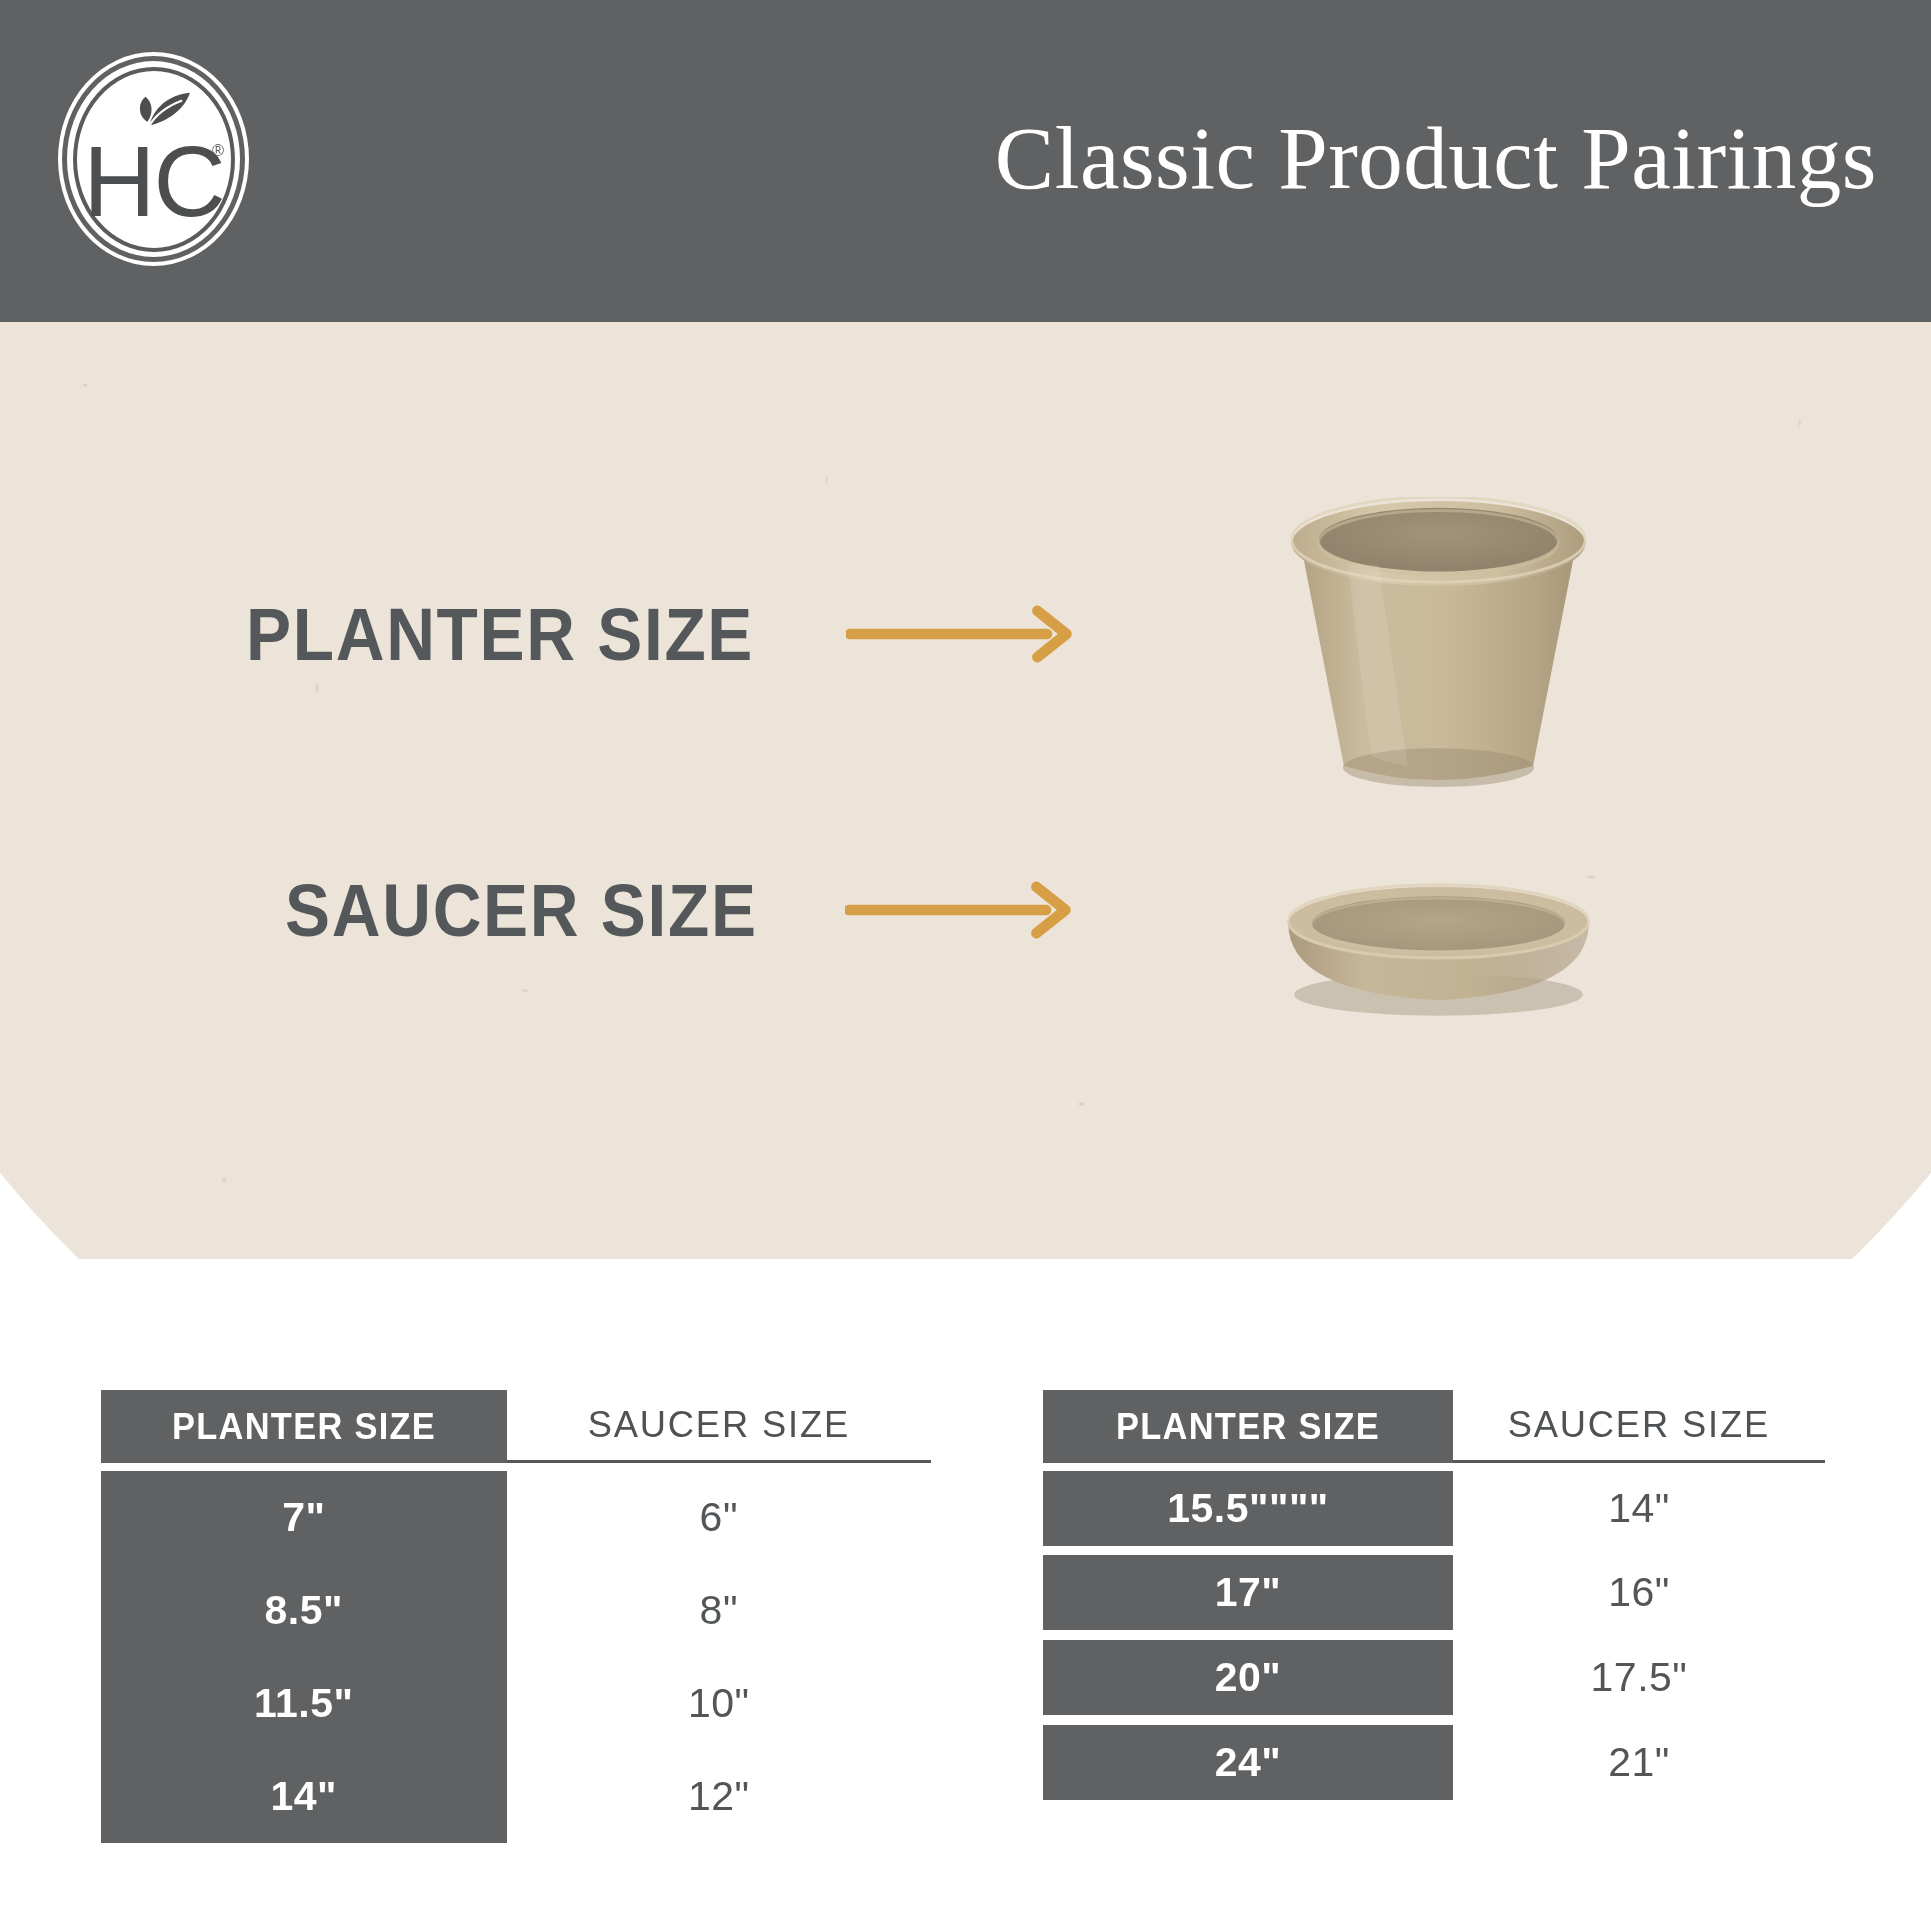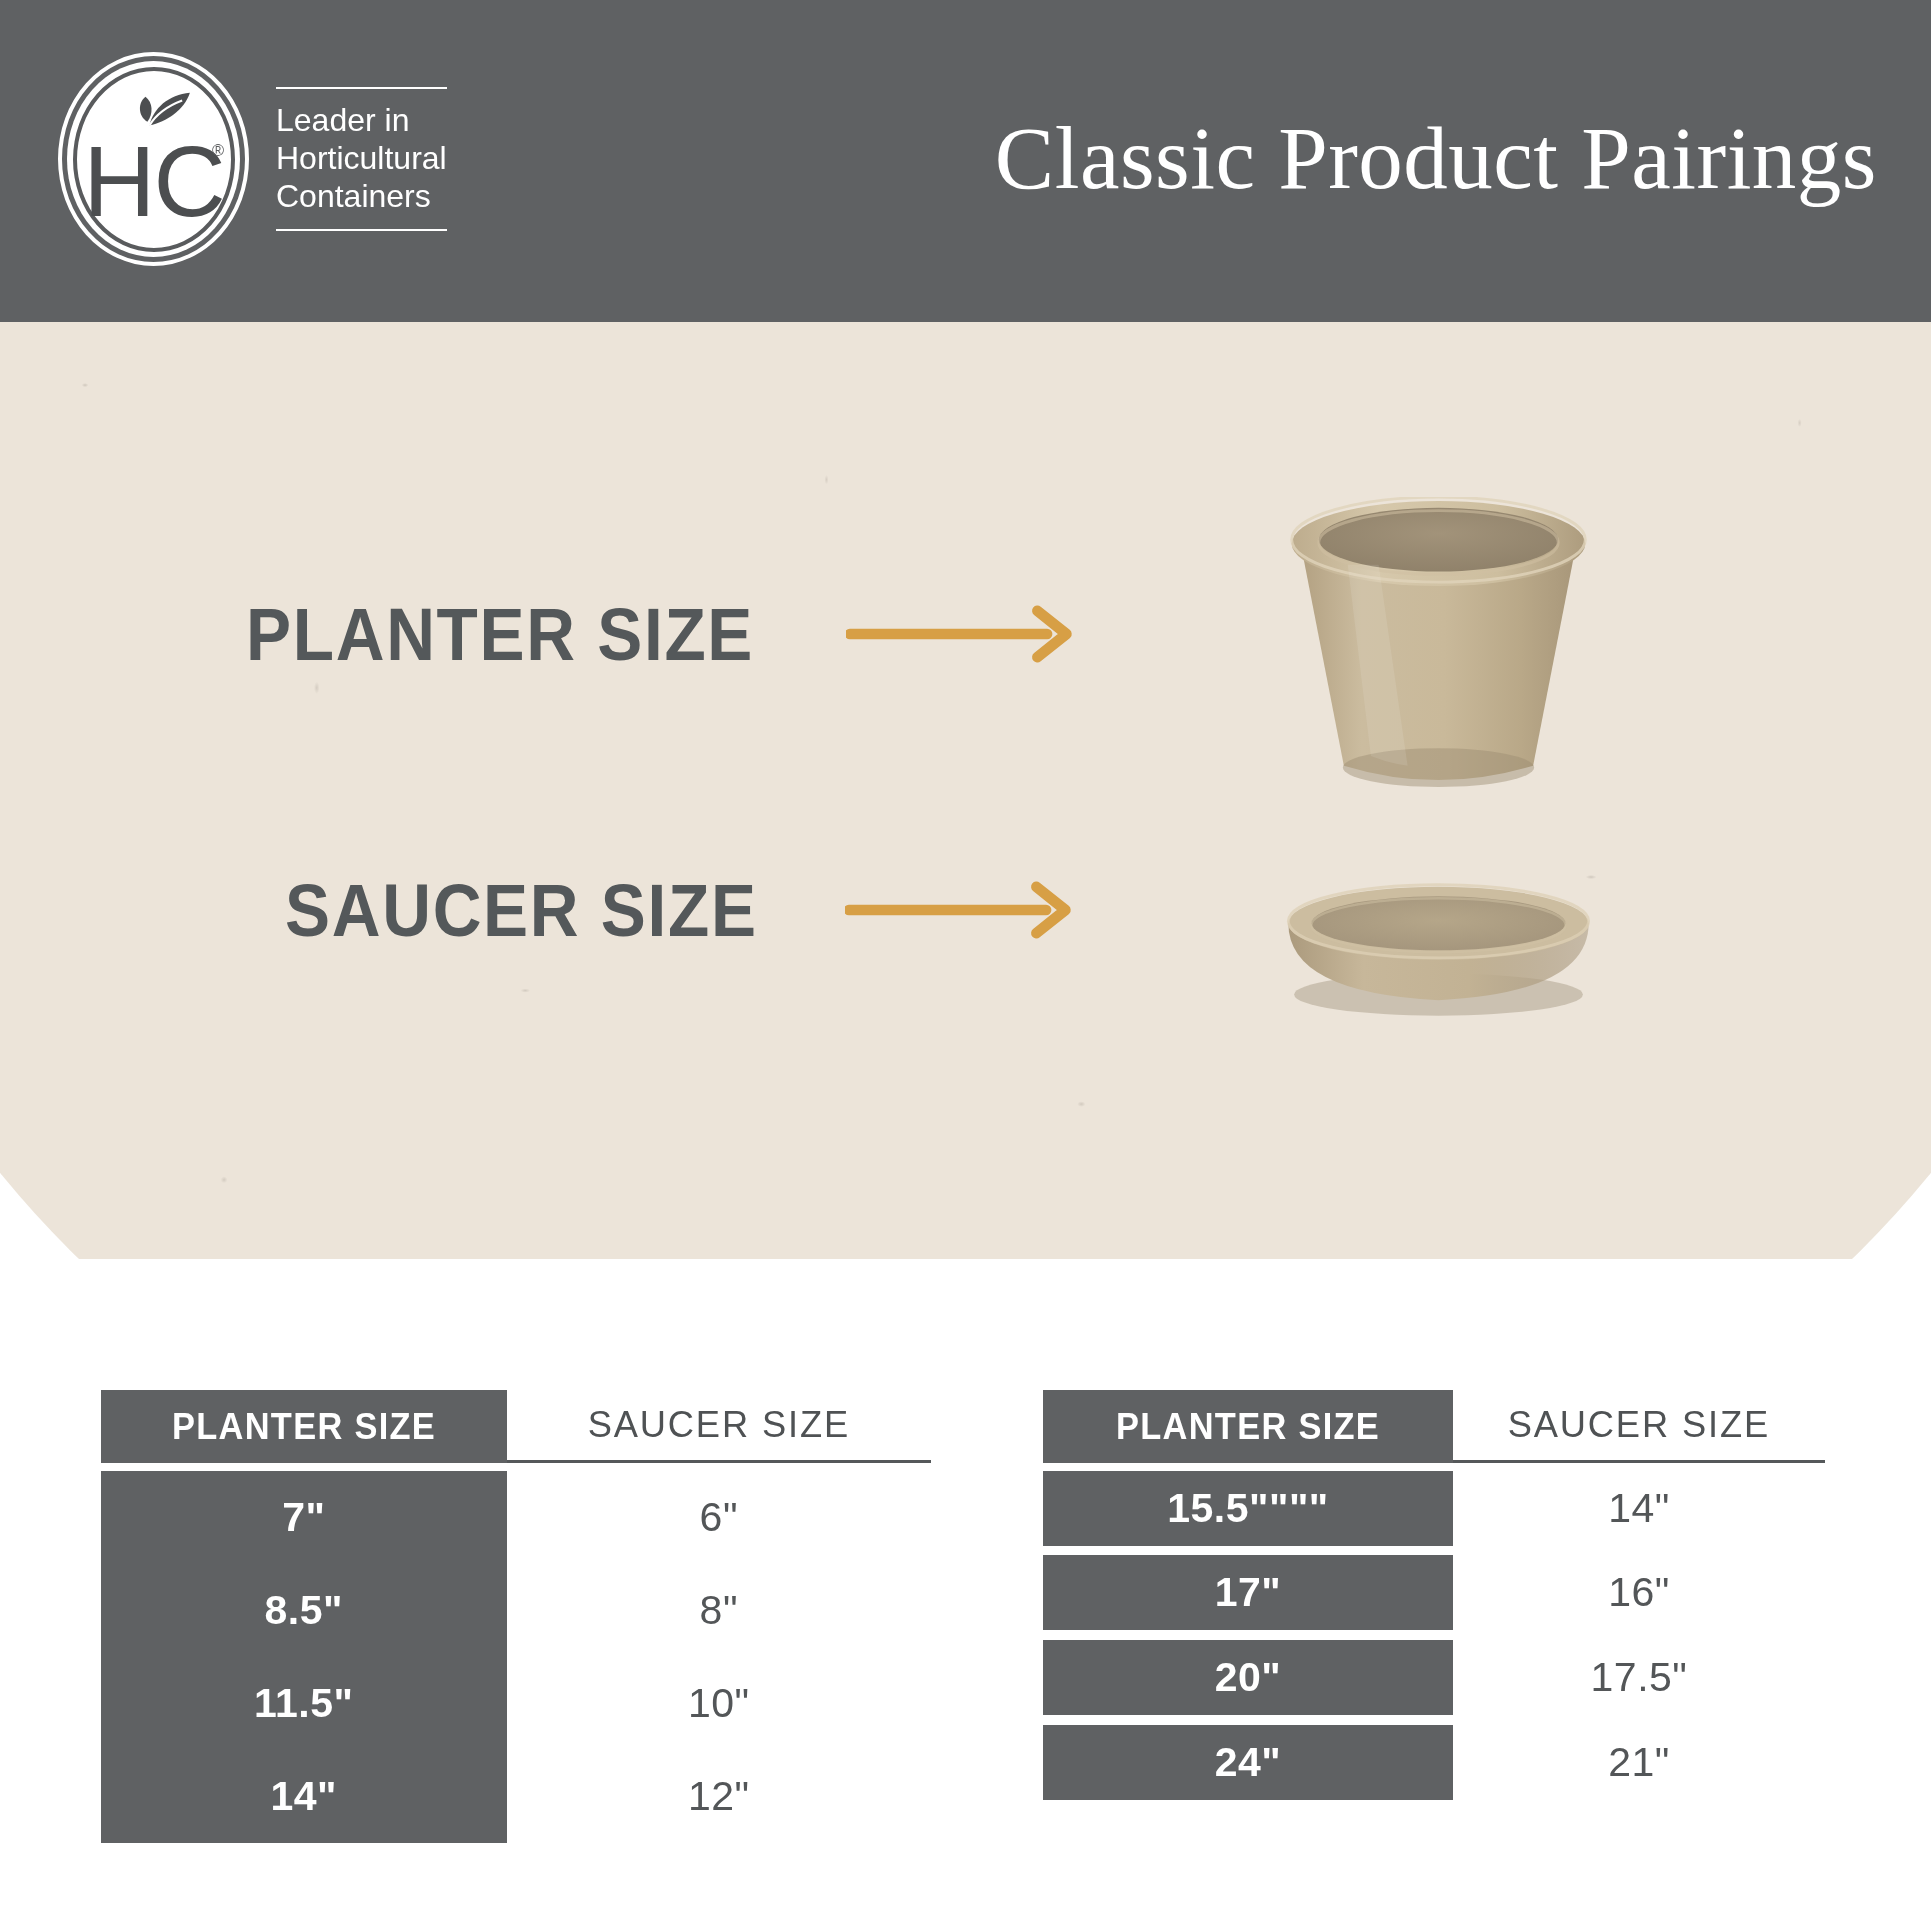--- a/index.html
+++ b/index.html
@@ -193,25 +193,20 @@
       <div class="ring-inner"></div>
       <svg class="leafs" viewBox="0 0 72 58">
         <path d="M22 10 C14 16, 14 30, 24 36 C30 28, 30 16, 22 10 Z" fill="#4c4e50"></path>
         <path d="M68 6 C46 8, 30 22, 26 40 C44 36, 62 24, 68 6 Z" fill="#4c4e50"></path>
         <path d="M26 40 C32 30, 44 20, 60 14" stroke="#ffffff" stroke-width="2.2" fill="none"></path>
       </svg>
       <div class="hc-text">HC</div>
       <div class="reg">®</div>
     </div>
 
-    <div id="logo-tagline">
-      <div>Leader in</div>
-      <div>Horticultural</div>
-      <div>Containers</div>
-    </div>
 
   </div>
 
   <div id="page-title">Classic Product Pairings</div>
 </div>
 
 <div id="hero-wrap">
   <div id="hero-bg"></div>
   <div id="hero-speckles"></div>
 </div>

